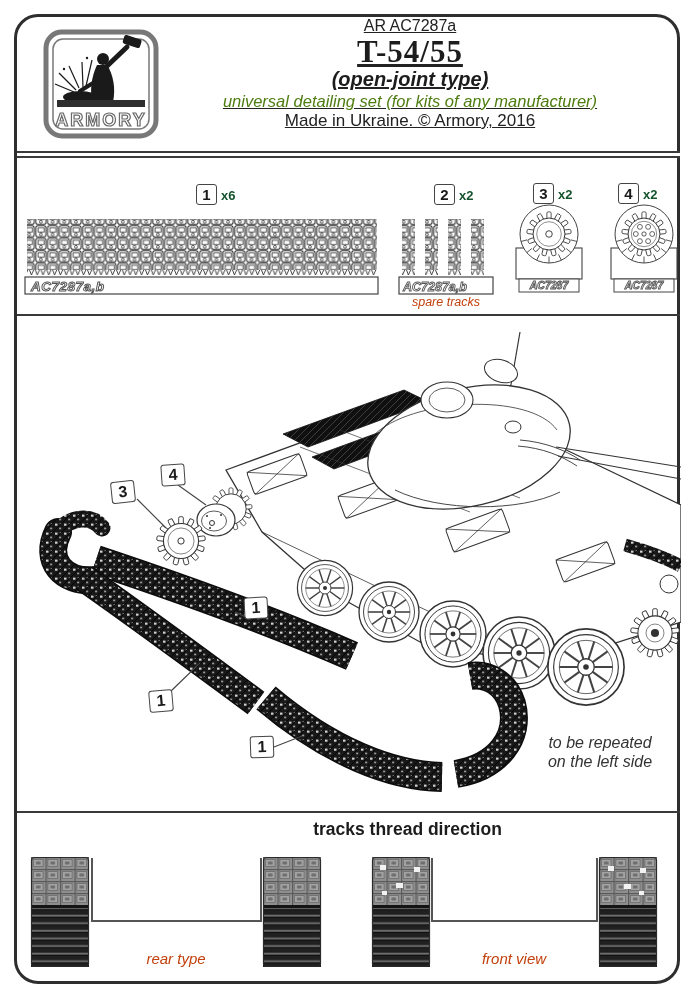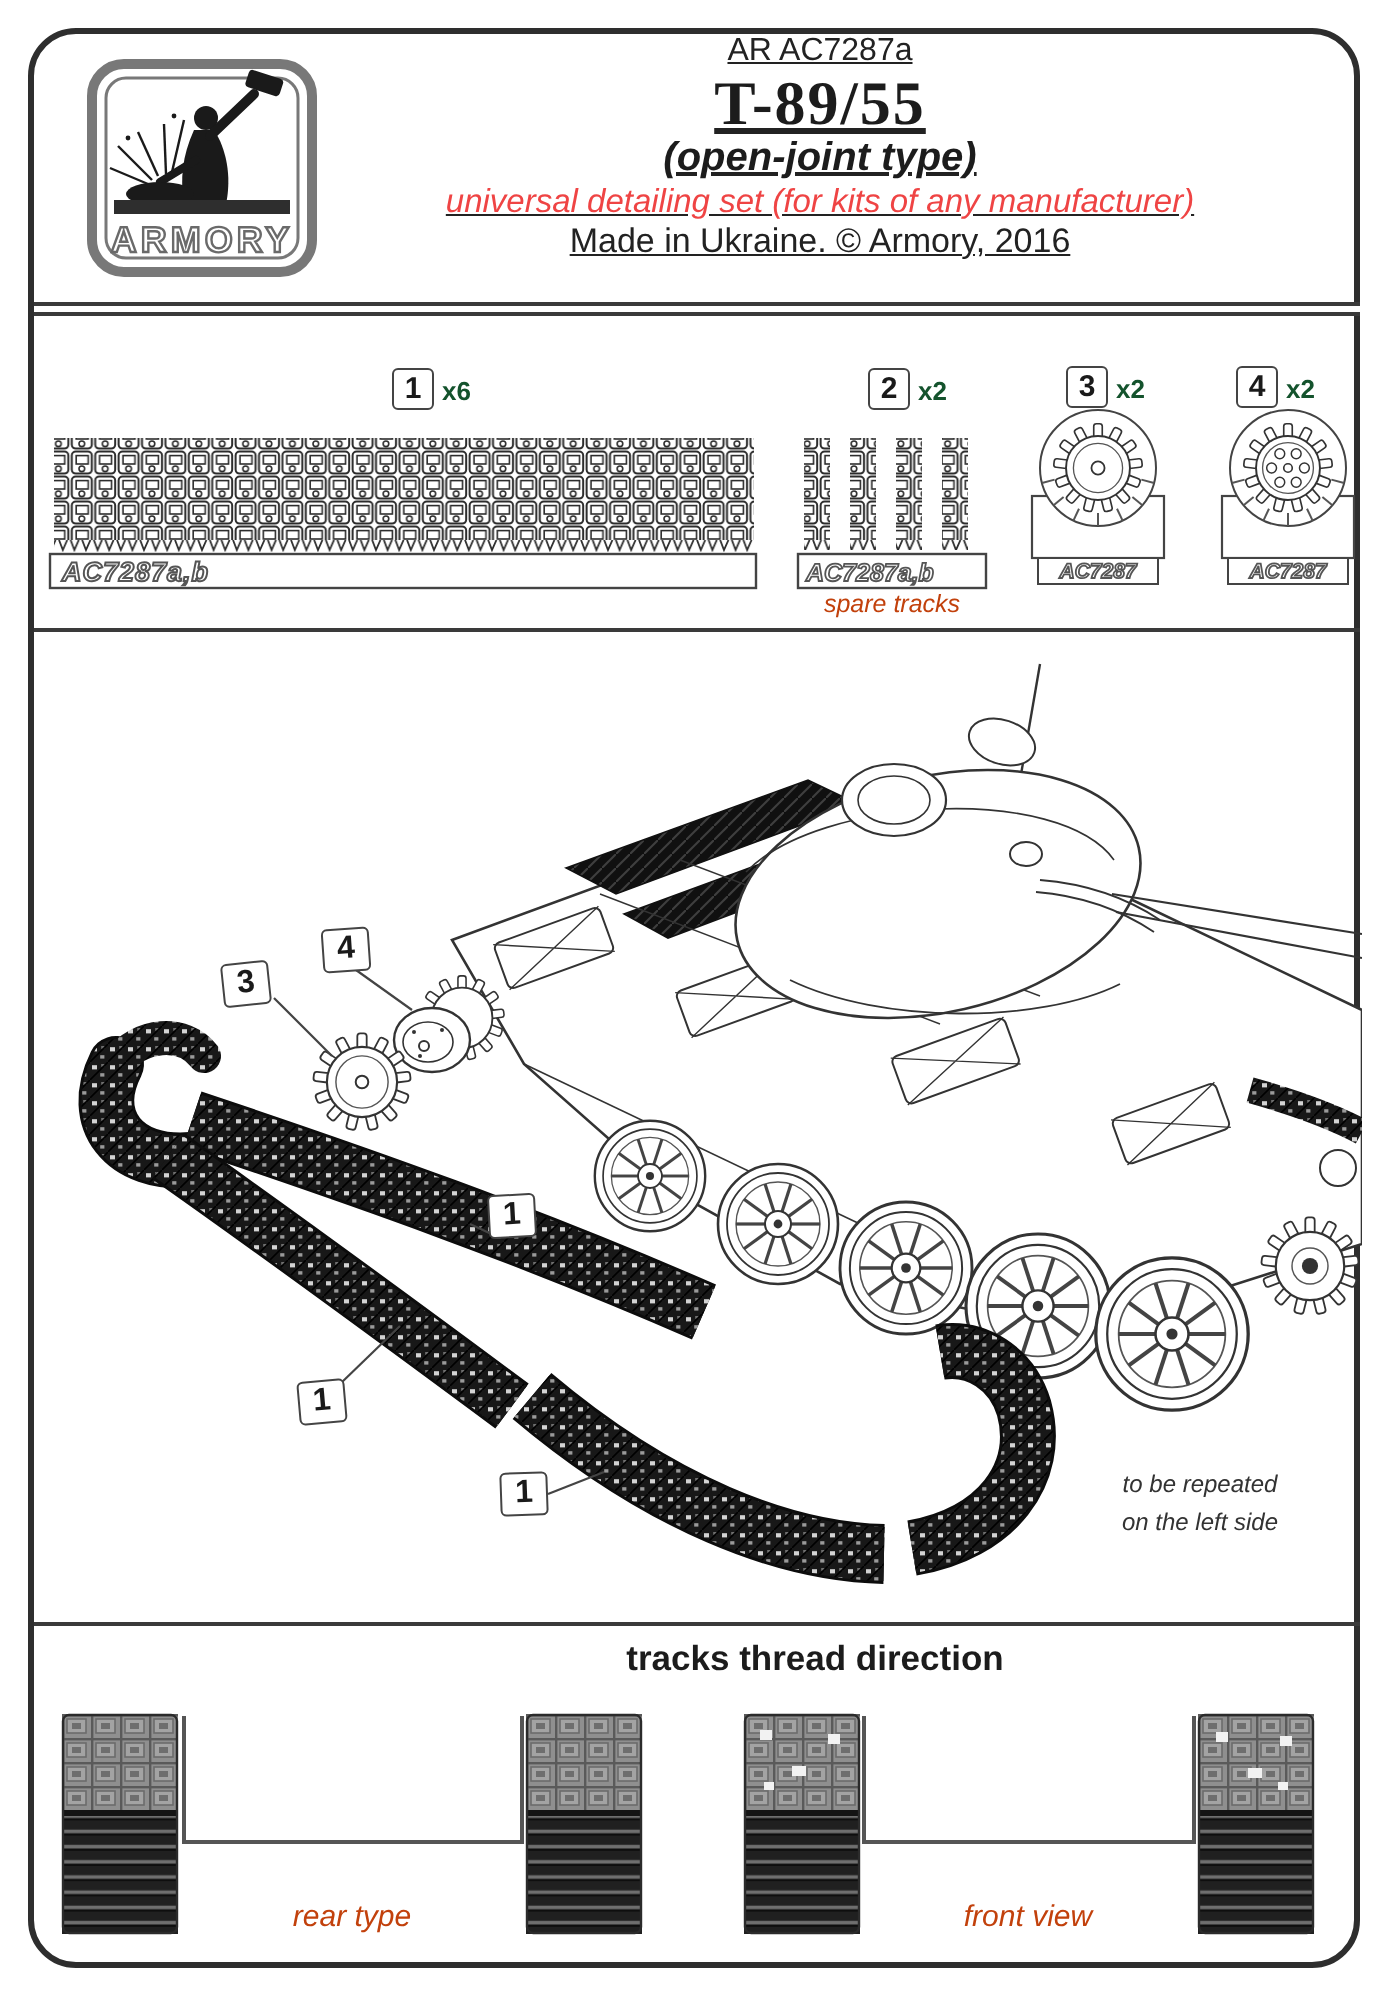--- a/index.html
+++ b/index.html
@@ -10,31 +10,31 @@
   .hr-double{position:absolute;left:17px;width:663px;height:3px;background:#fff;
              border-top:2px solid #3a3a3a;border-bottom:2px solid #3a3a3a;}
   .hr{position:absolute;left:17px;width:663px;height:0;border-top:2px solid #3a3a3a;}
   .abs{position:absolute;}
   
   .htext{position:absolute;left:150px;top:17px;width:520px;text-align:center;text-decoration:underline;}
   .code{font-size:16px;line-height:18px;color:#222;}
   .title{font-family:"Liberation Serif",serif;font-weight:bold;font-size:31px;line-height:33px;letter-spacing:1px;color:#1c1c1c;}
   .sub1{font-size:20px;line-height:24px;font-weight:bold;font-style:italic;color:#1c1c1c;}
   .sub2{font-size:20px;line-height:23px;font-weight:bold;font-style:italic;color:#1c1c1c;}
-  .sub3{font-size:16.5px;line-height:20px;font-style:italic;color:#ef4444;}
+  .sub3{font-size:16.5px;line-height:20px;font-style:italic;color:#4d7c0f;}
   .sub4{font-size:17px;line-height:19px;color:#222;}
   
   .co{position:absolute;box-sizing:border-box;background:#fff;border:1.6px solid #444;border-radius:3px;
       display:flex;align-items:center;justify-content:center;font-weight:bold;color:#1a1a1a;}
   .co-s{width:21px;height:21px;font-size:15px;}
   .co-m{width:24px;height:22px;font-size:16px;}
   .qty{position:absolute;font-weight:bold;font-size:13px;color:#14532d;}
   .cap{position:absolute;font-style:italic;color:#c2410c;text-align:center;}
   .note{position:absolute;left:540px;top:733px;width:120px;text-align:center;
-        font-style:italic;font-size:12px;line-height:19px;color:#333;}
+        font-style:italic;font-size:16px;line-height:19px;color:#333;}
   .fhead{position:absolute;left:35px;top:819px;width:663px;text-align:center;
          font-weight:bold;font-size:17.5px;color:#1c1c1c;padding-left:41px;}
   svg{display:block;}
   .band-u{stroke:#0c0c0c;fill:none;}
   .band-p{stroke:url(#darkTrack);fill:none;}
   .ln{stroke:#333;fill:none;}
 </style>
 </head>
 <body>
 
@@ -141,21 +141,21 @@
             <line x1="32" y1="64" x2="13" y2="56"></line>
           <line x1="44" y1="58" x2="50" y2="32"></line>
         </g>
         <circle cx="22" cy="41" r="1.2" fill="#1a1a1a"></circle>
           <circle cx="45" cy="30" r="1.2" fill="#1a1a1a"></circle>
       </g>
       <text x="59" y="98" text-anchor="middle" font-family="Liberation Sans, sans-serif" font-size="18" font-weight="bold" letter-spacing="2" fill="#fff" stroke="#6a6a6a" stroke-width="1.2">ARMORY</text>
     </svg>
     <div class="htext">
       <div class="code">AR AC7287a</div>
-      <div class="title">T-89/55</div>
+      <div class="title">T-54/55</div>
       <div class="sub2">(open-joint type)</div>
       <div class="sub3">universal detailing set (for kits of any manufacturer)</div>
       <div class="sub4">Made in Ukraine. © Armory, 2016</div>
     </div>
   </div>
 
   <div class="hr-double" style="top:151px;"></div>
 
   <svg class="abs" style="left:14px;top:160px;" width="669" height="155" viewBox="14 160 669 155">
 

